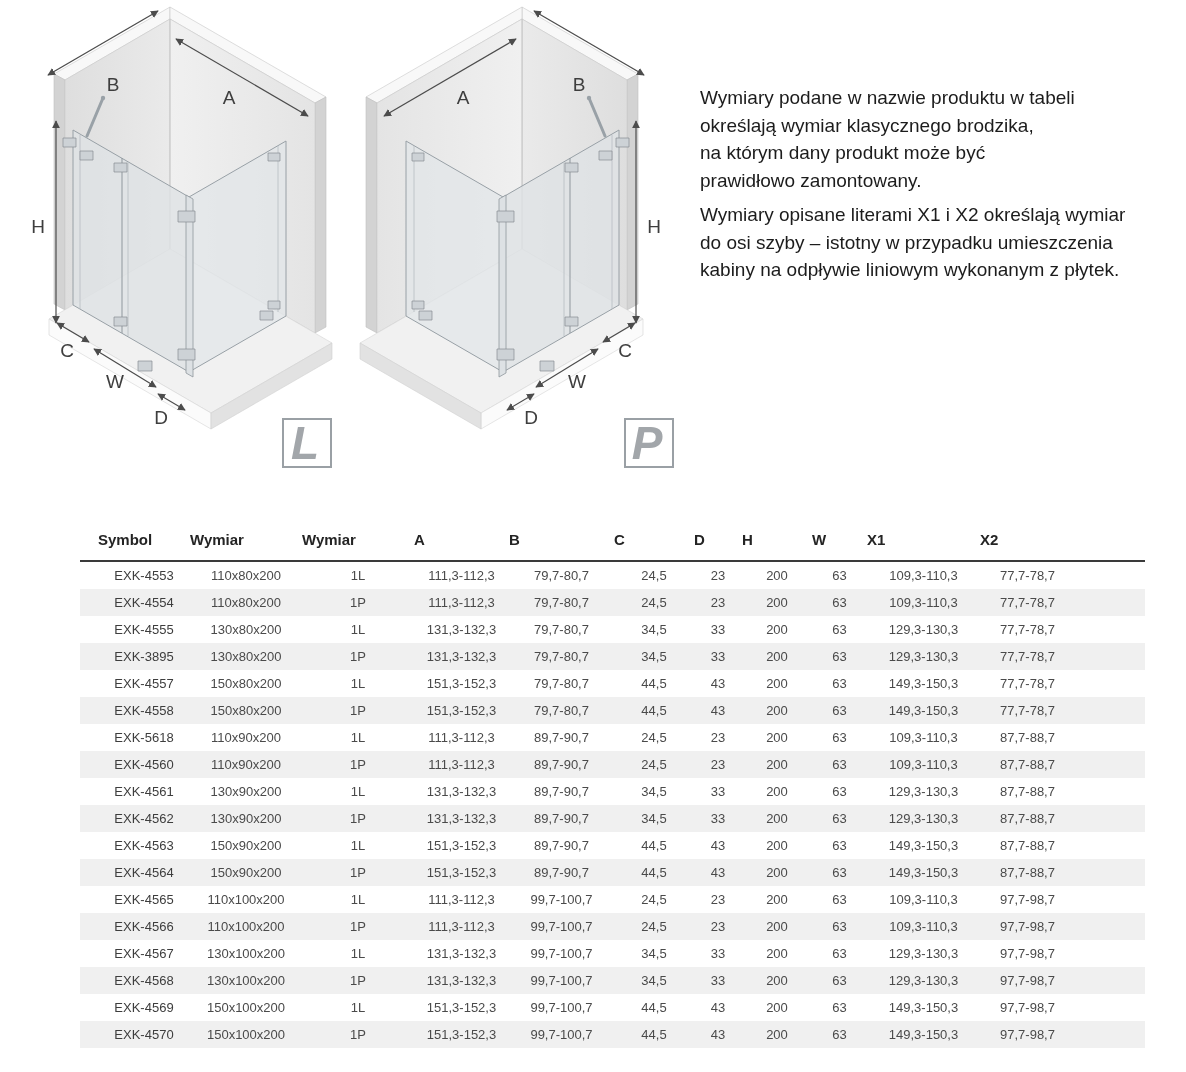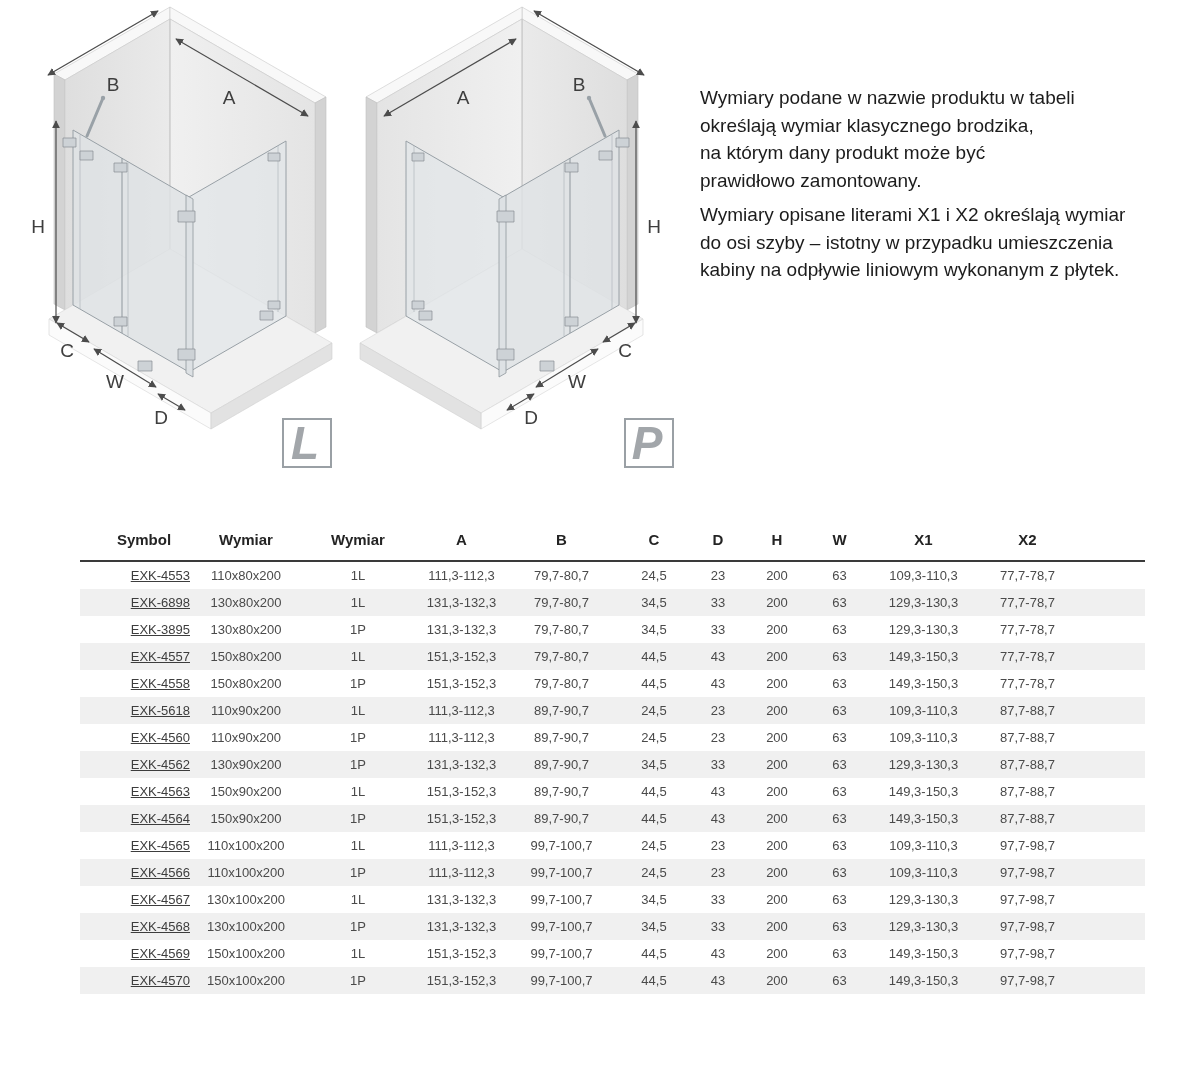--- a/index.html
+++ b/index.html
@@ -19,27 +19,27 @@
 
   
   .description{position:absolute;left:700px;top:84px;width:486px;
                font-size:19px;line-height:27.5px;color:#1c1c1c;}
   .description .para{white-space:nowrap;margin:0 15px 7px 0;}
 
   
   .spec-table{position:absolute;left:80px;top:518px;width:1065px;
               border-collapse:collapse;table-layout:fixed;}
   .spec-table th{font-size:15px;font-weight:bold;color:#242424;height:42px;
-                 vertical-align:middle;text-align:center;
+                 vertical-align:middle;text-align:left;
                  border-bottom:2px solid #3a3a3a;padding:0;}
-  .spec-table th:first-child{text-align:center;padding-left:18px;}
+  .spec-table th:first-child{text-align:left;padding-left:18px;}
   .spec-table th:last-child,.spec-table td:last-child{padding-right:70px;}
   .spec-table td{font-size:13px;color:#4a4a4a;height:27px;text-align:center;
                  vertical-align:middle;padding:0;}
-  .spec-table td:first-child{text-align:right;padding-left:18px;color:#3d3d3d;text-decoration:underline;}
+  .spec-table td:first-child{text-align:center;padding-left:18px;color:#3d3d3d;}
   .spec-table tbody tr:nth-child(even){background:#f0f0f0;}
 
   
   .dim{stroke:#4c4c4c;stroke-width:1.2;fill:none;}
   .dim-label{font-size:19px;fill:#3e3e3e;}
   .hw{fill:#cdd2d6;stroke:#868d93;stroke-width:0.7;}
 </style>
 </head>
 <body>
 
@@ -221,21 +221,34 @@
           <td>111,3-112,3</td>
           <td>79,7-80,7</td>
           <td>24,5</td>
           <td>23</td>
           <td>200</td>
           <td>63</td>
           <td>109,3-110,3</td>
           <td>77,7-78,7</td>
         </tr>
         <tr>
-          <td>EXK-6898</td>
+          <td>EXK-4554</td>
+          <td>110x80x200</td>
+          <td>1P</td>
+          <td>111,3-112,3</td>
+          <td>79,7-80,7</td>
+          <td>24,5</td>
+          <td>23</td>
+          <td>200</td>
+          <td>63</td>
+          <td>109,3-110,3</td>
+          <td>77,7-78,7</td>
+        </tr>
+        <tr>
+          <td>EXK-4555</td>
           <td>130x80x200</td>
           <td>1L</td>
           <td>131,3-132,3</td>
           <td>79,7-80,7</td>
           <td>34,5</td>
           <td>33</td>
           <td>200</td>
           <td>63</td>
           <td>129,3-130,3</td>
           <td>77,7-78,7</td>
@@ -299,20 +312,33 @@
           <td>111,3-112,3</td>
           <td>89,7-90,7</td>
           <td>24,5</td>
           <td>23</td>
           <td>200</td>
           <td>63</td>
           <td>109,3-110,3</td>
           <td>87,7-88,7</td>
         </tr>
         <tr>
+          <td>EXK-4561</td>
+          <td>130x90x200</td>
+          <td>1L</td>
+          <td>131,3-132,3</td>
+          <td>89,7-90,7</td>
+          <td>34,5</td>
+          <td>33</td>
+          <td>200</td>
+          <td>63</td>
+          <td>129,3-130,3</td>
+          <td>87,7-88,7</td>
+        </tr>
+        <tr>
           <td>EXK-4562</td>
           <td>130x90x200</td>
           <td>1P</td>
           <td>131,3-132,3</td>
           <td>89,7-90,7</td>
           <td>34,5</td>
           <td>33</td>
           <td>200</td>
           <td>63</td>
           <td>129,3-130,3</td>

